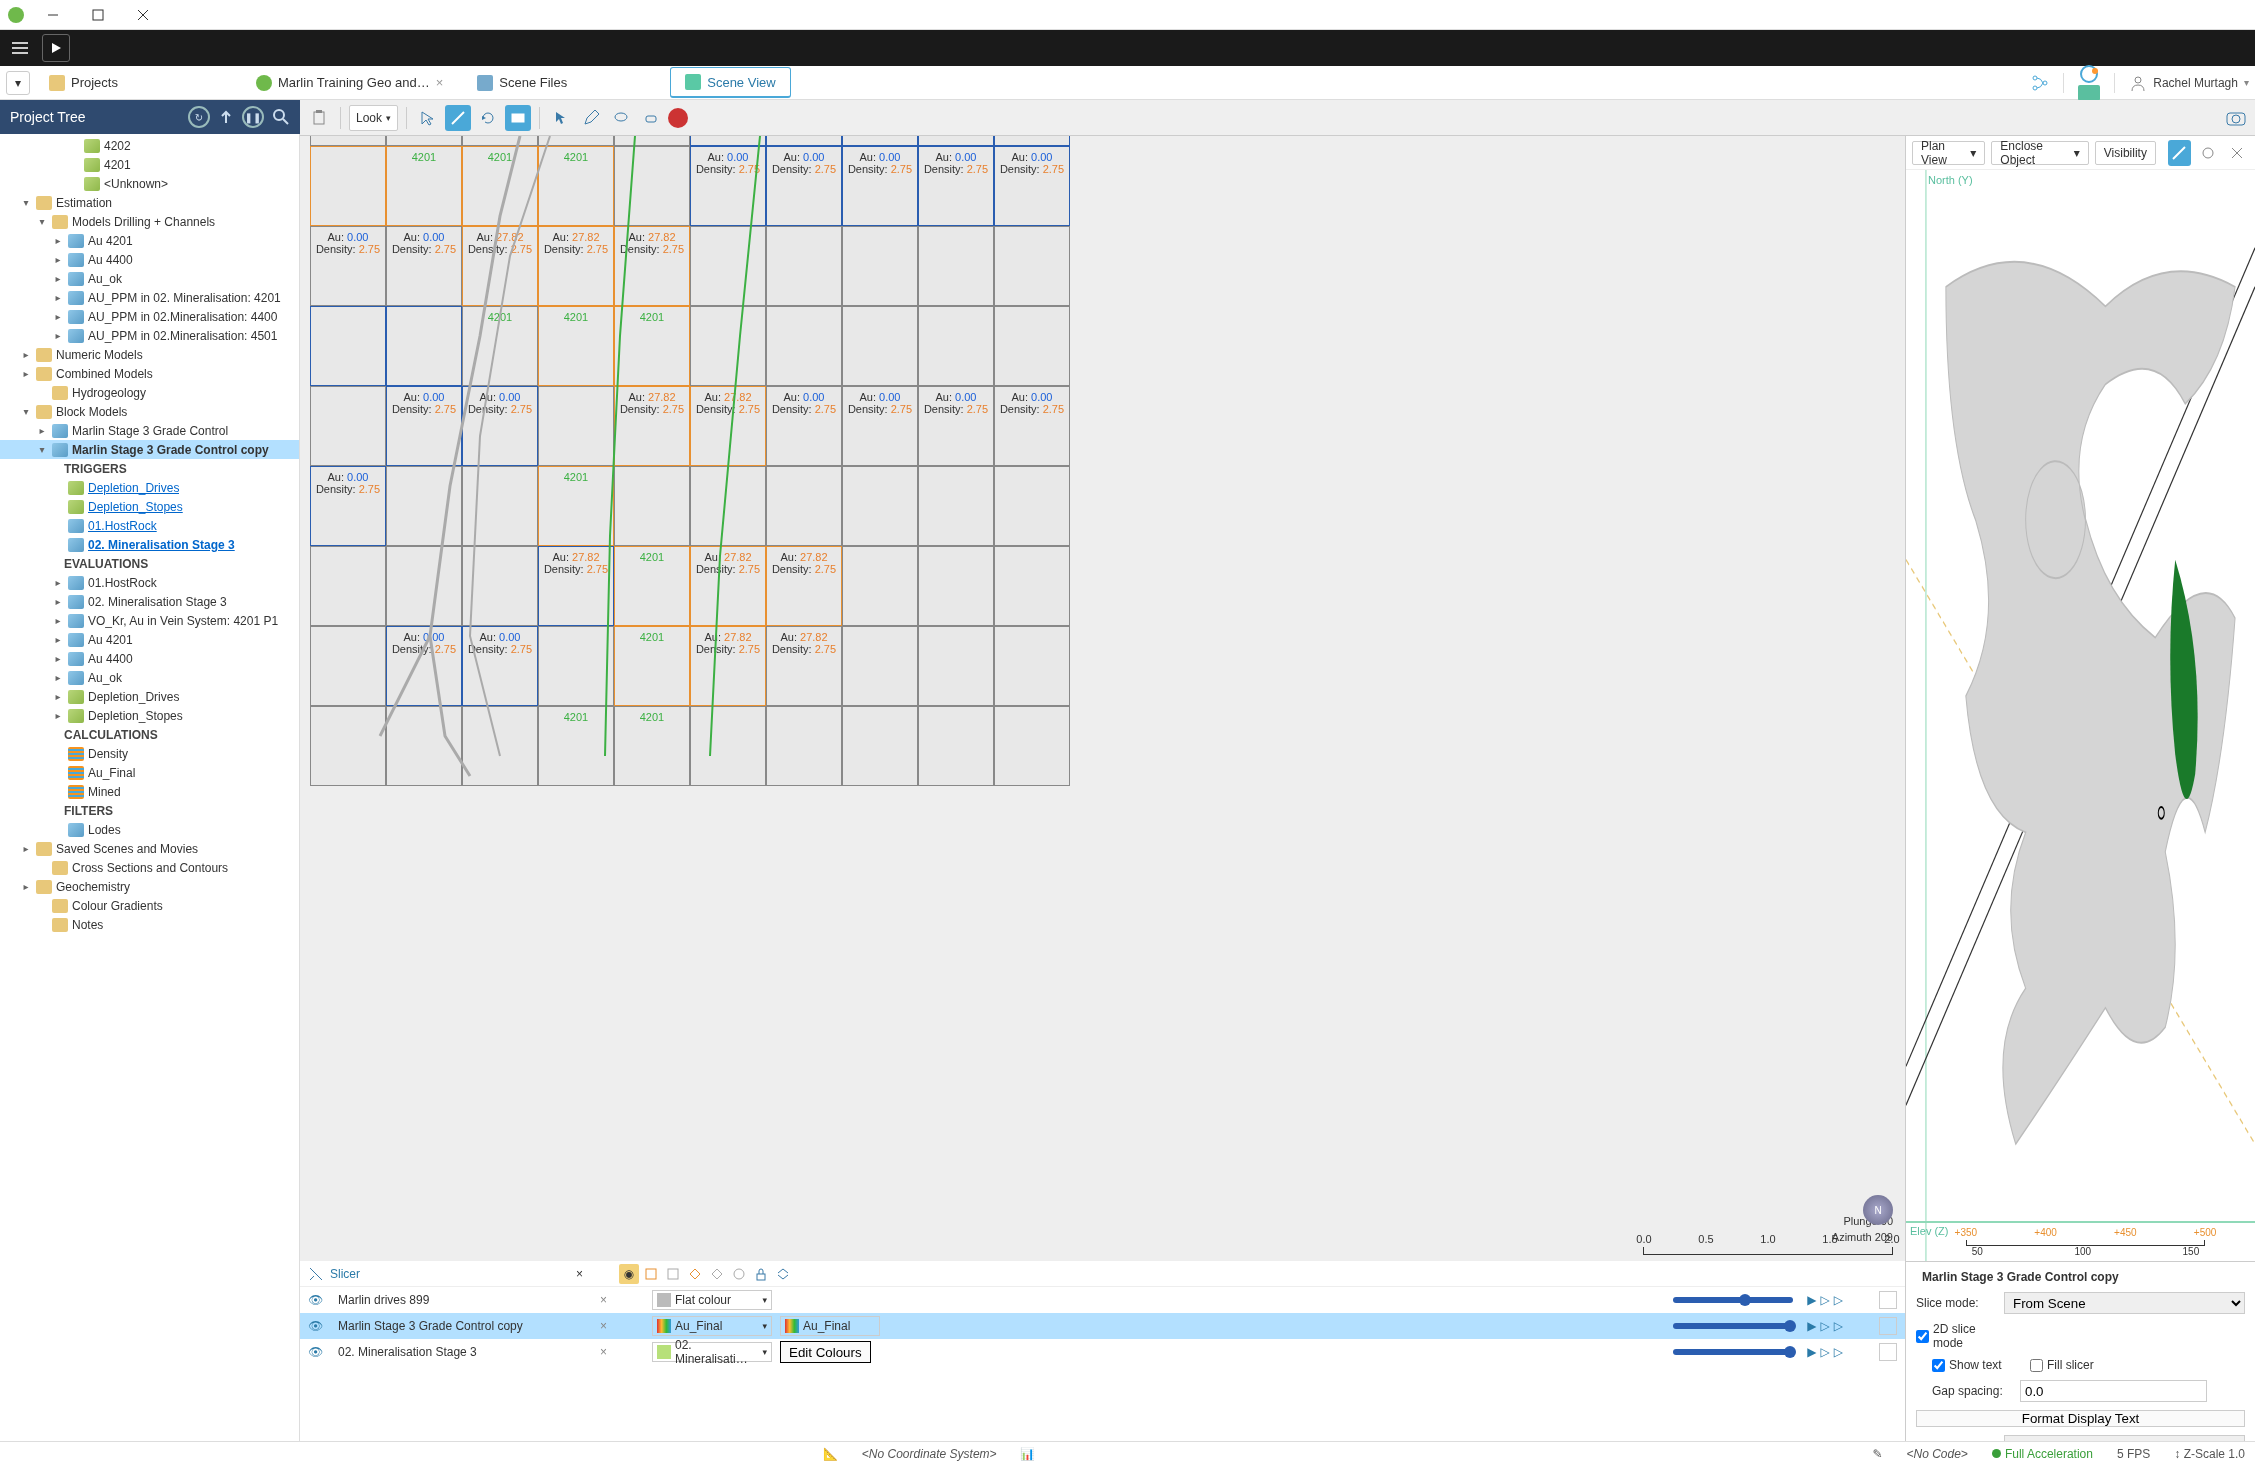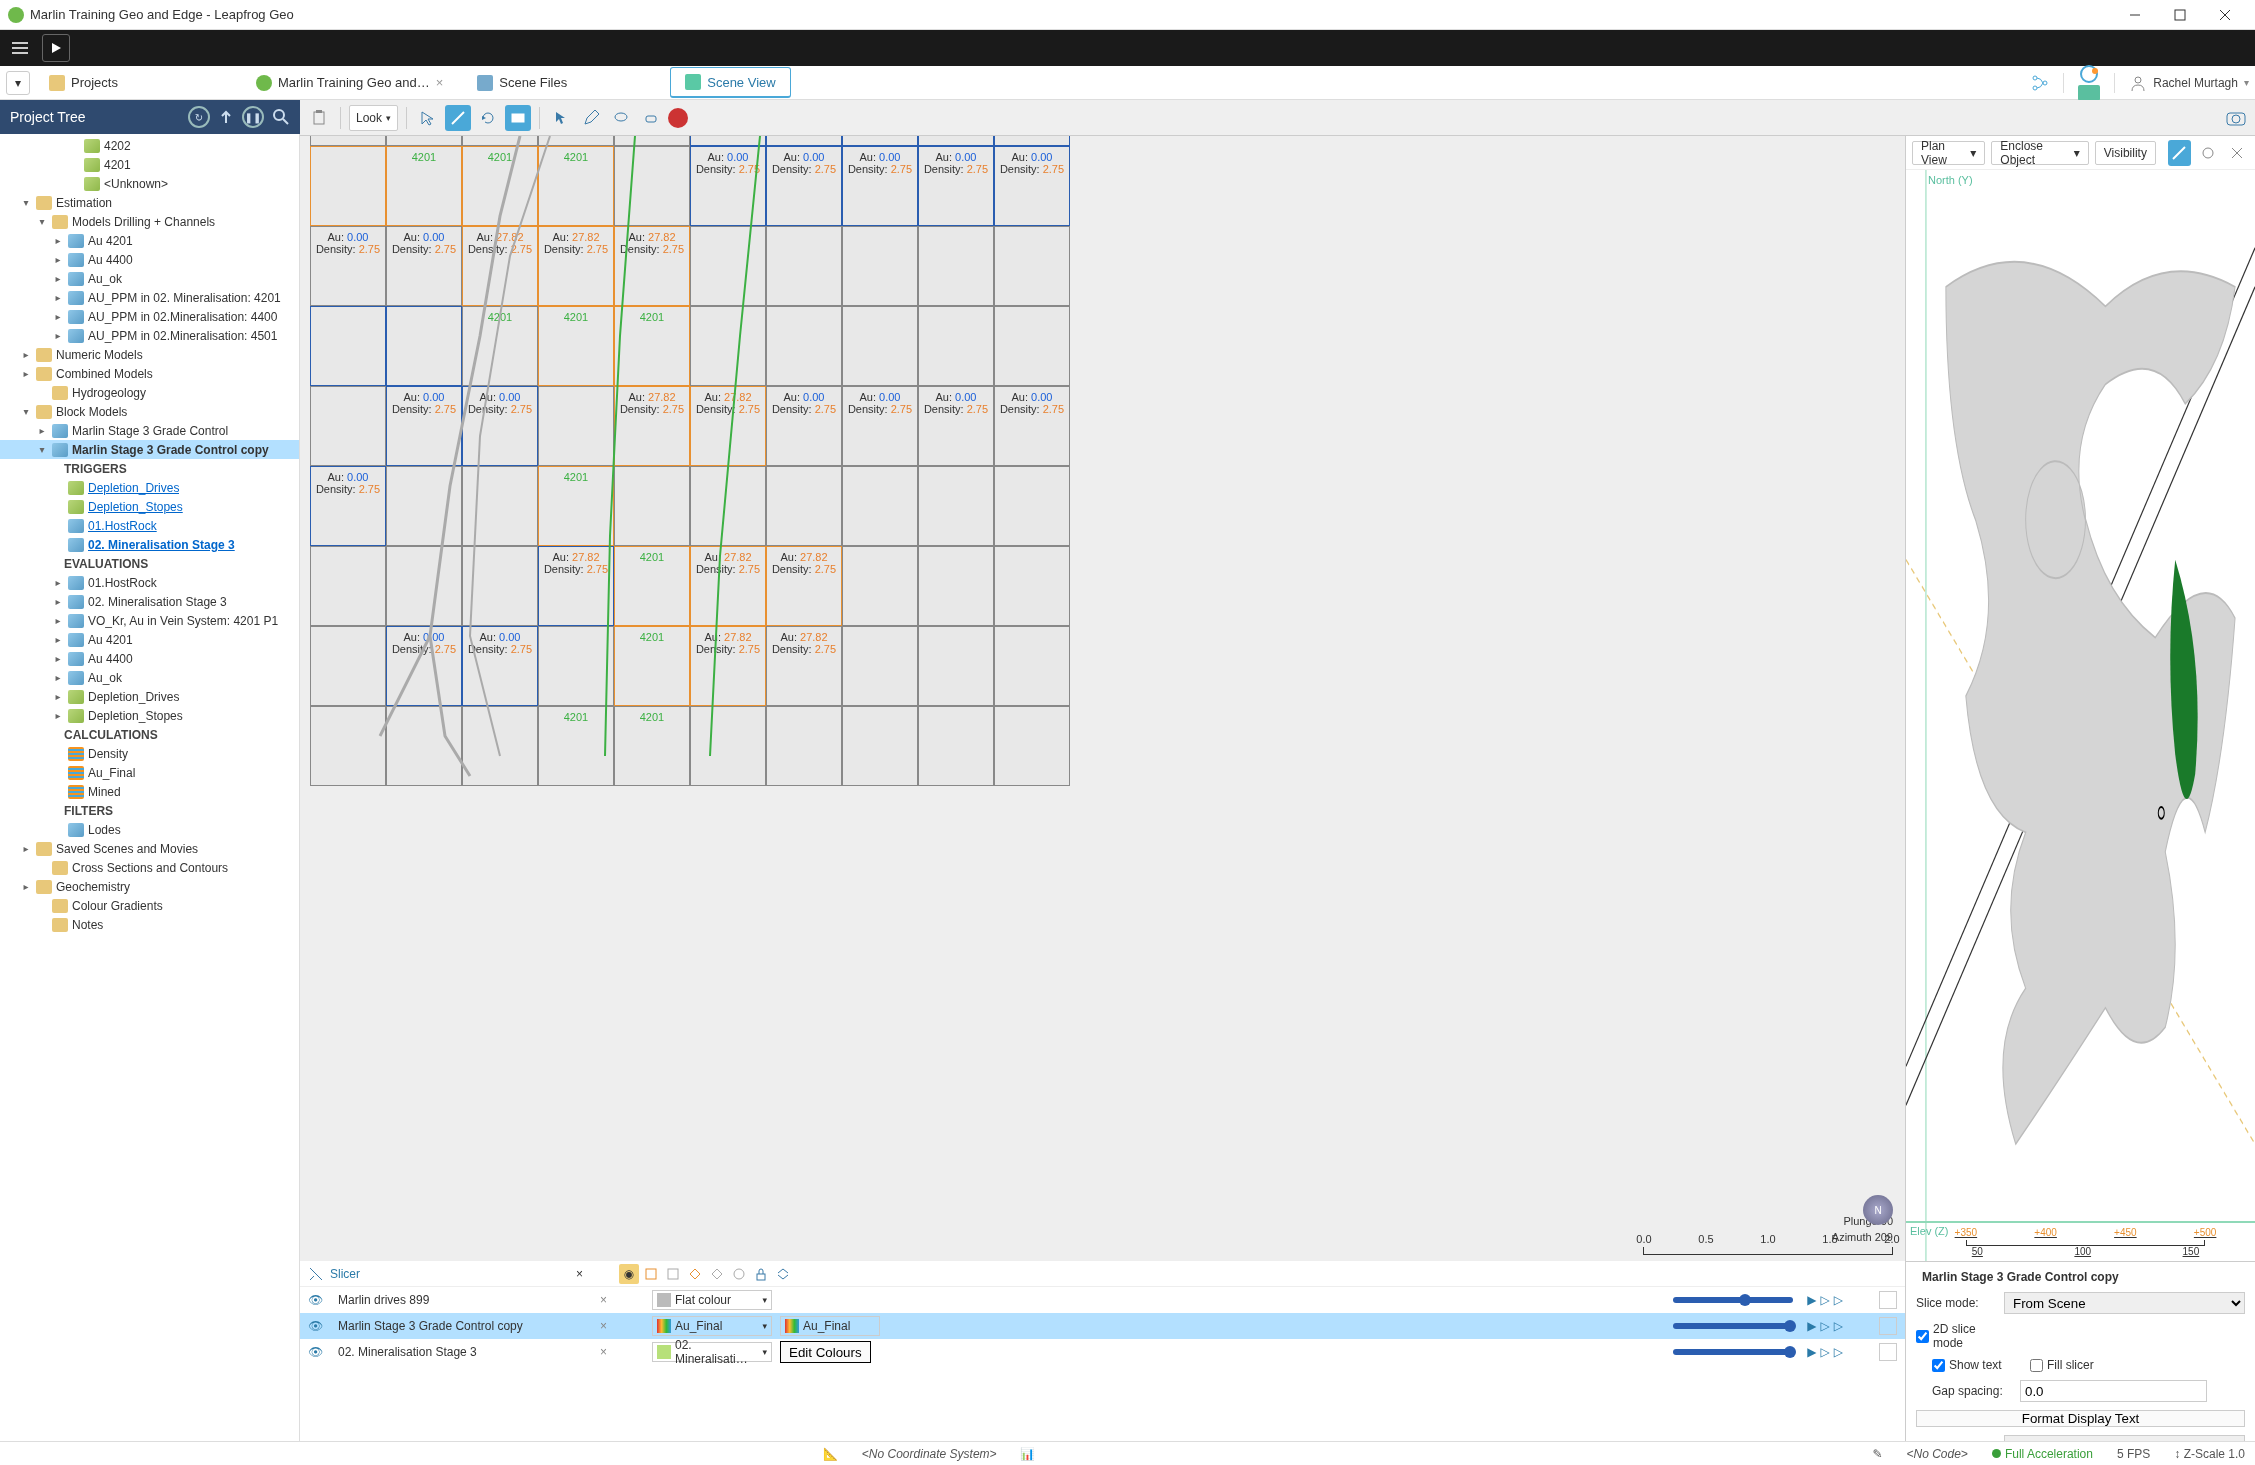--- a/index.html
+++ b/index.html
@@ -88,21 +88,21 @@
 .scalebar .tick { position: absolute; top: -14px; font-size: 11px; transform: translateX(-50%); }
 
 .compass { position: absolute; right: 12px; bottom: 36px; width: 30px; height: 30px; border-radius: 50%; background: radial-gradient(#aac, #668); color: #fff; display: flex; align-items: center; justify-content: center; font-size: 10px; }
 
 
 .miniview { width: 350px; background: #fff; border-left: 1px solid #ccc; display: flex; flex-direction: column; }
 .mini-toolbar { height: 34px; display: flex; align-items: center; padding: 0 6px; gap: 6px; border-bottom: 1px solid #eee; }
 .mini-btn { height: 24px; border: 1px solid #ccc; border-radius: 2px; padding: 0 8px; display: flex; align-items: center; gap: 4px; background: #fff; font-size: 12px; }
 .mini-canvas { flex: 1; position: relative; background: #fff; }
 .axis-label { position: absolute; font-size: 11px; color: #5abf9f; }
-.mini-ruler { position: absolute; bottom: 4px; left: 20px; right: 10px; font-size: 10px; text-decoration: underline; }
+.mini-ruler { position: absolute; bottom: 4px; left: 20px; right: 10px; font-size: 10px; }
 .shaperow { height: 26px; display: flex; align-items: center; padding: 0 8px; gap: 8px; font-size: 12px; }
 .shaperow.selected { background: #b3e0ff; }
 .shaperow .eye { width: 16px; color: #2a7aa8; }
 .shaperow .name { width: 260px; display: flex; align-items: center; gap: 6px; }
 .shaperow .close { width: 16px; color: #888; cursor: pointer; }
 .shaperow .coloursel { width: 120px; height: 20px; border: 1px solid #ccc; display: flex; align-items: center; padding: 0 4px; gap: 4px; }
 .swatch2 { width: 14px; height: 14px; }
 .shaperow .slider { flex: 0 0 120px; height: 6px; background: #2a5db0; border-radius: 3px; position: relative; margin: 0 6px; }
 .shaperow .thumb { position: absolute; width: 12px; height: 12px; background: #2a5db0; border-radius: 50%; top: -3px; }
 .shaperow .playicons { display: flex; gap: 4px; }
@@ -136,21 +136,20 @@
 .bottomsplit .left { flex: 1; display: flex; flex-direction: column; }
 
 </style>
 </head>
 <body>
 
 <div class="window" style="transform: scale(1);">
 
   <div class="titlebar">
     <div class="icon"></div>
-    <div class="title">Marlin Training Geo and Edge - Leapfrog Geo</div>
     <div class="winbtn">
       <svg width="12" height="12">
           <line x1="1" y1="6" x2="11" y2="6" stroke="#333"></line>
         </svg>
     </div>
     <div class="winbtn">
       <svg width="12" height="12">
           <rect x="1" y="1" width="10" height="10" fill="none" stroke="#333"></rect>
         </svg>
     </div>

